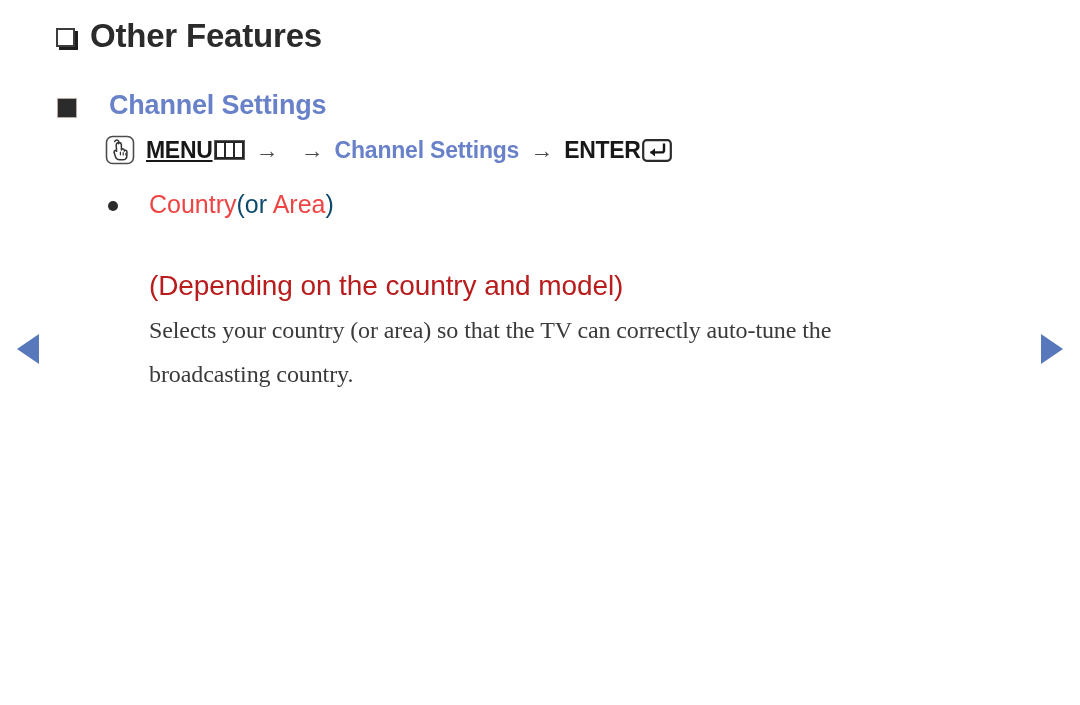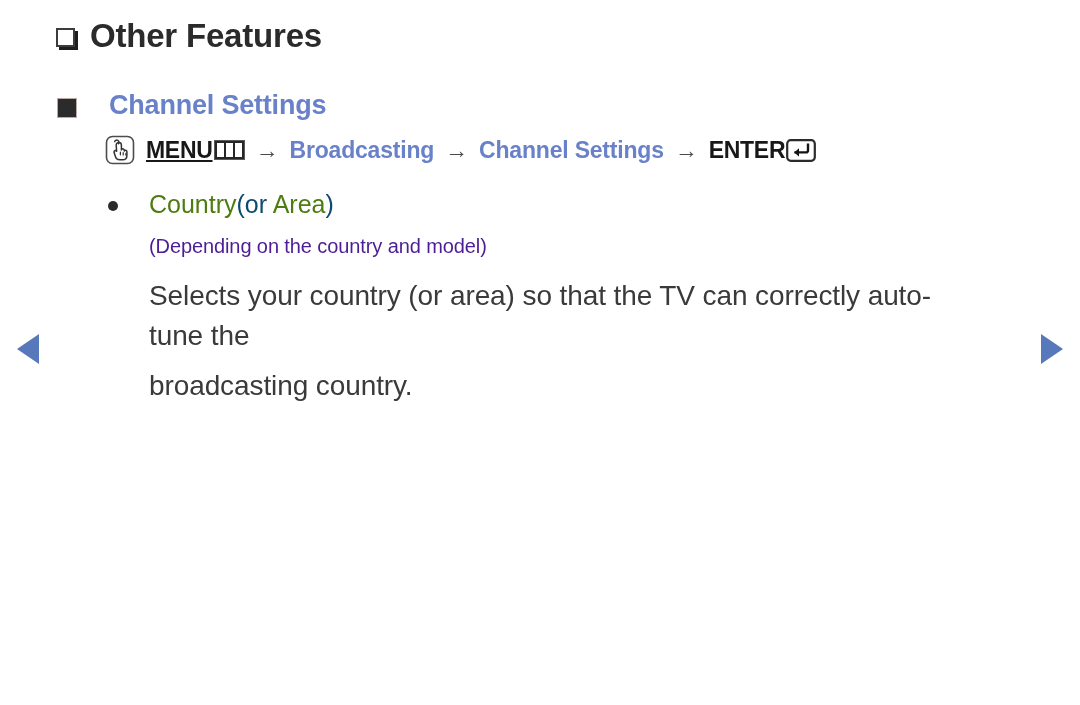--- a/index.html
+++ b/index.html
@@ -182,46 +182,48 @@
     background: #2b2b2b;
     margin-top: 12px;
     flex: none;
   }
   .bullet-text {
     margin-left: 31px;
     font-size: 25px;
     line-height: 1.25;
   }
   .blue-term {
-    color: #4d7c0f;
+    color: #ef4444;
     margin-top: 38px;
   }
   .dark-term {
     color: #0c4a6e;
   }
 
   
   .body-block {
     position: absolute;
     left: 149px;
     top: 226px;
     width: 830px;
   }
   .body-line {
-    font-size: 20px;
+    font-size: 28px;
     line-height: 40px;
-    color: #4c1d95;
+    color: #b91c1c;
     letter-spacing: -0.1px;
+    margin-top: 40px;
   }
   .body-para {
-    font-size: 28px;
+    font-size: 24px;
     line-height: 40px;
     color: #3a3a3a;
     letter-spacing: -0.1px;
-    margin-top: 10px;
+    margin-top: 4px;
+    font-family: Liberation Serif, serif;
   }
 
   
   .footer {
     position: absolute;
     left: 0;
     right: 0;
     top: 678px;
     text-align: center;
     font-size: 15px;
@@ -263,21 +265,20 @@
         <path d="M17.4 19.0 v2.8 M20.2 19.6 v2.4 M22.9 20.3 v1.8" stroke="#333333" stroke-width="1.2" stroke-linecap="round"></path>
       </svg>
     </span>
 
     <span class="menu-word">MENU</span>
 
     <span class="icon-menubtn"><i></i><i></i><i></i></span>
 
     <span class="arrow-sep">→</span>
 
-    <span class="path-link">Broadcasting</span>
 
     <span class="arrow-sep">→</span>
 
     <span class="path-link">Channel Settings</span>
 
     <span class="arrow-sep">→</span>
 
     <span class="enter-word">ENTER</span>
 
     <span class="icon-enter">

